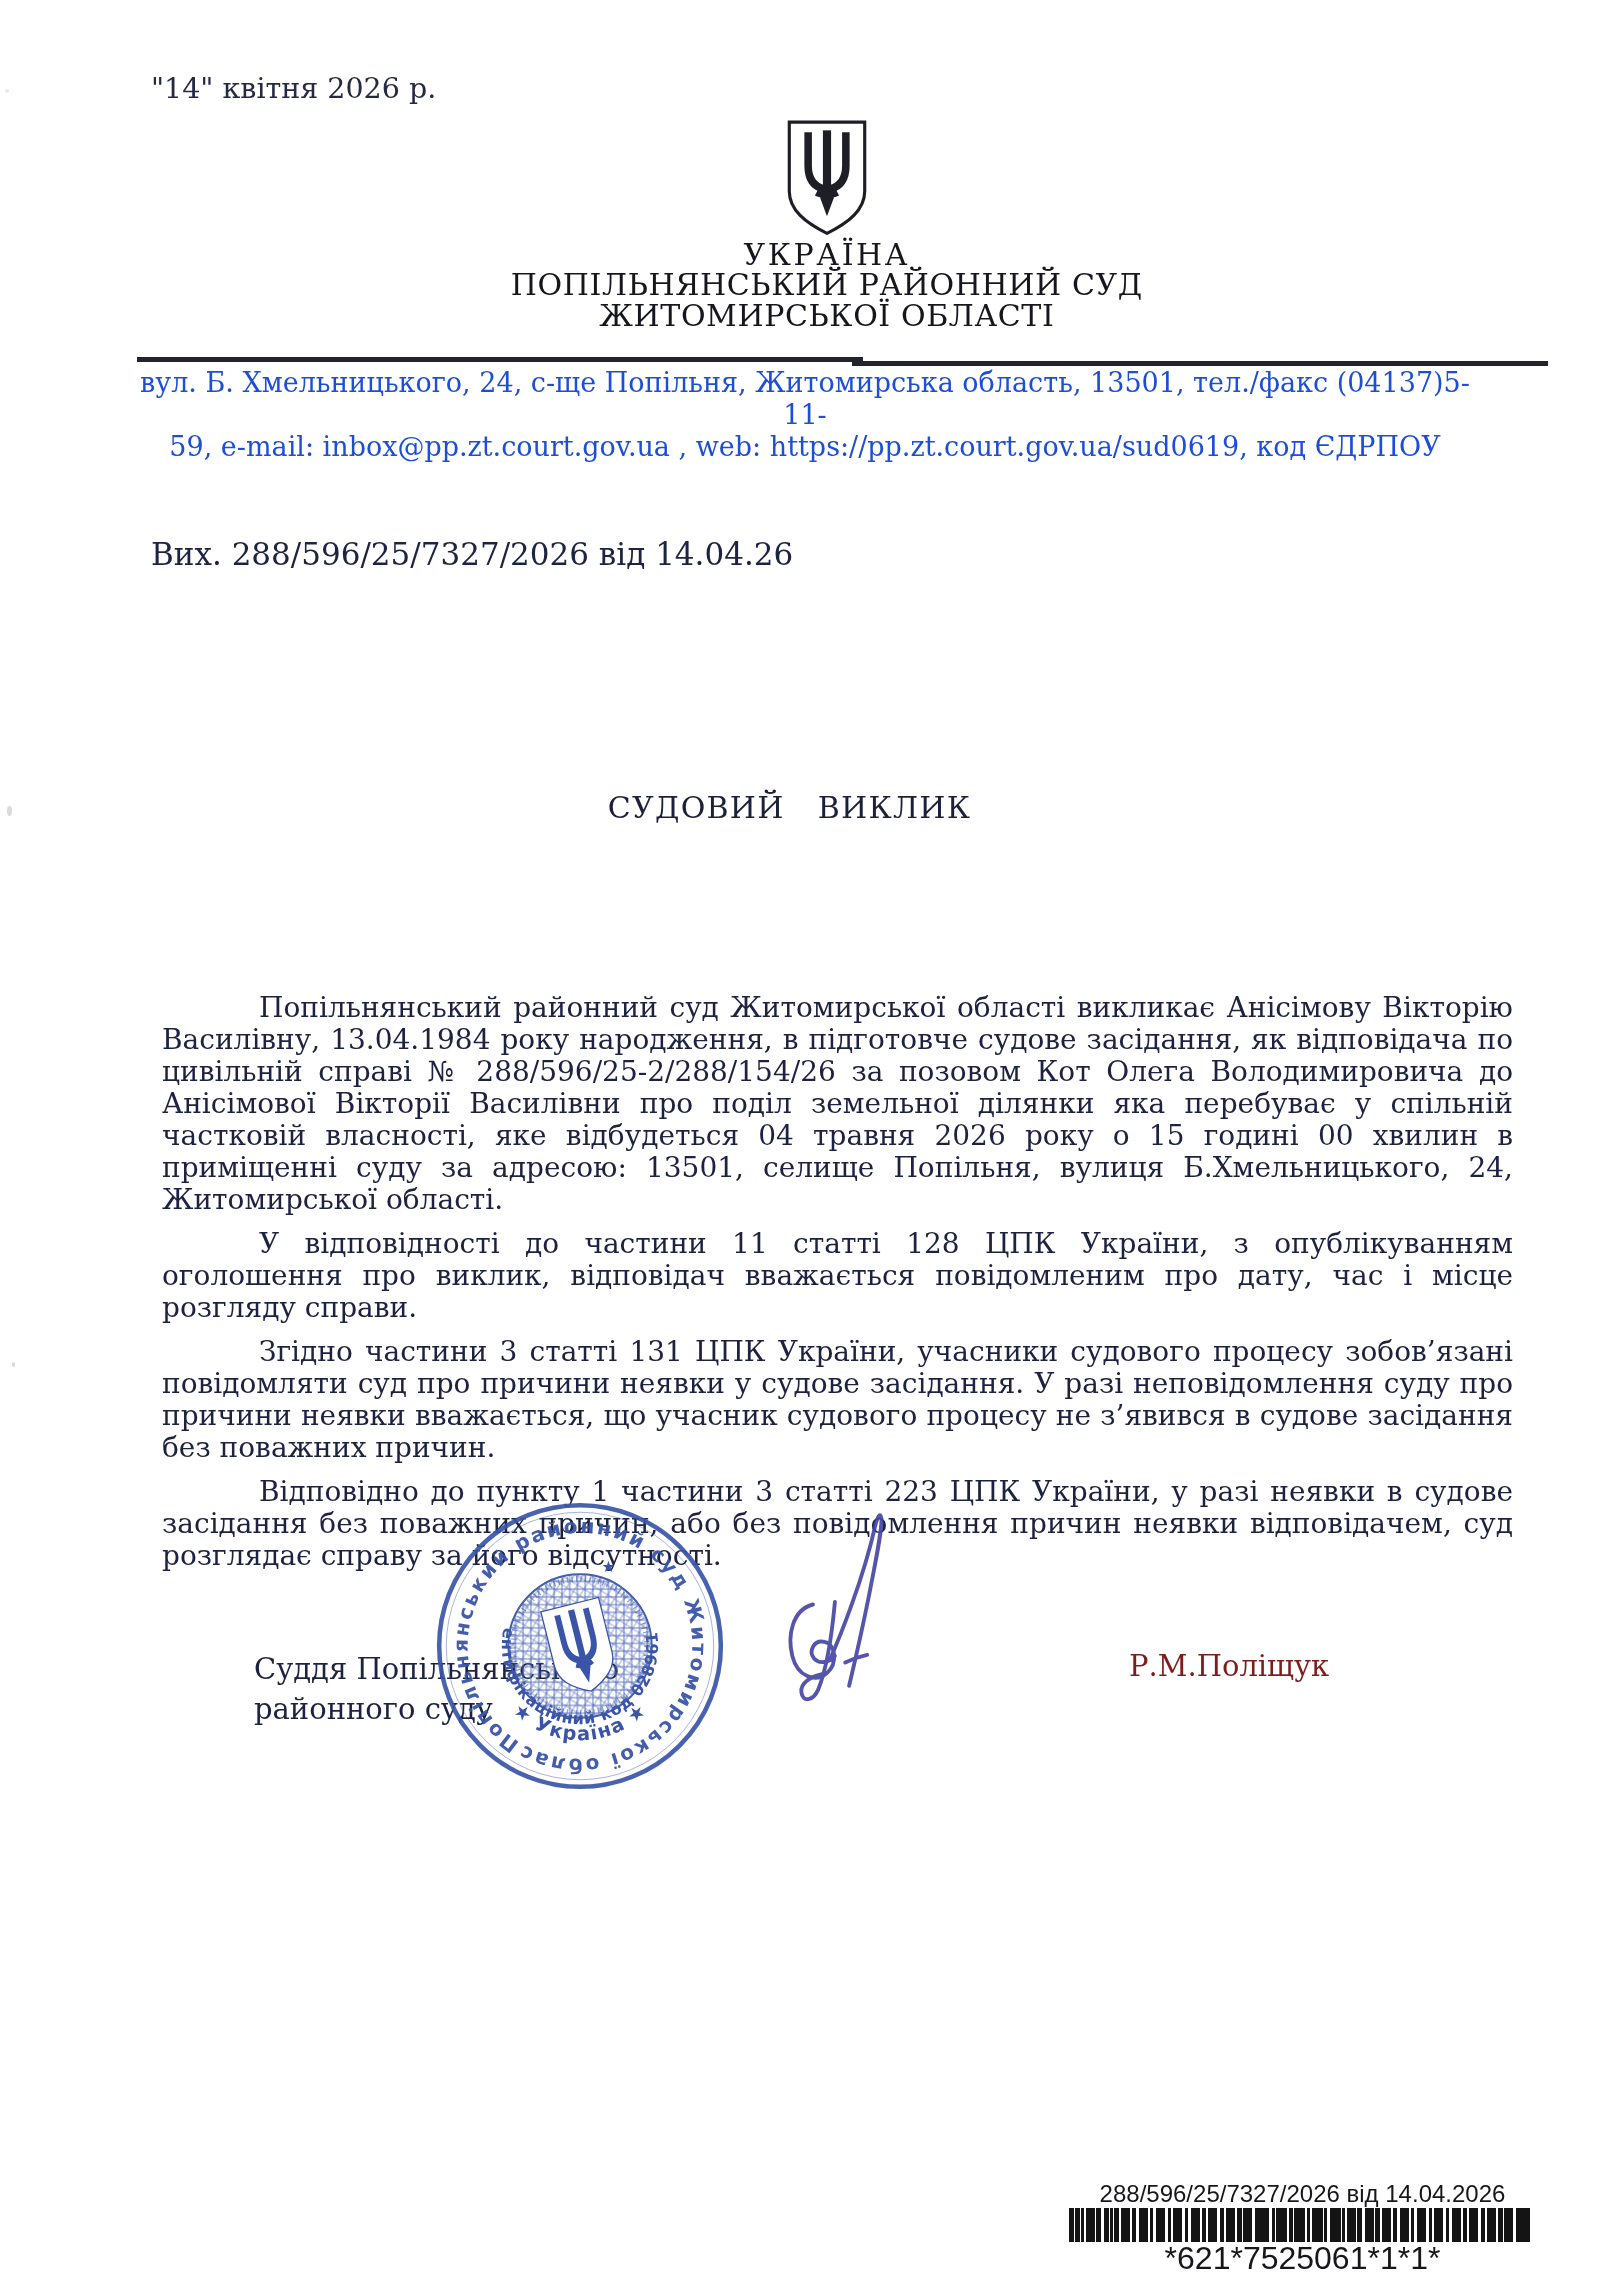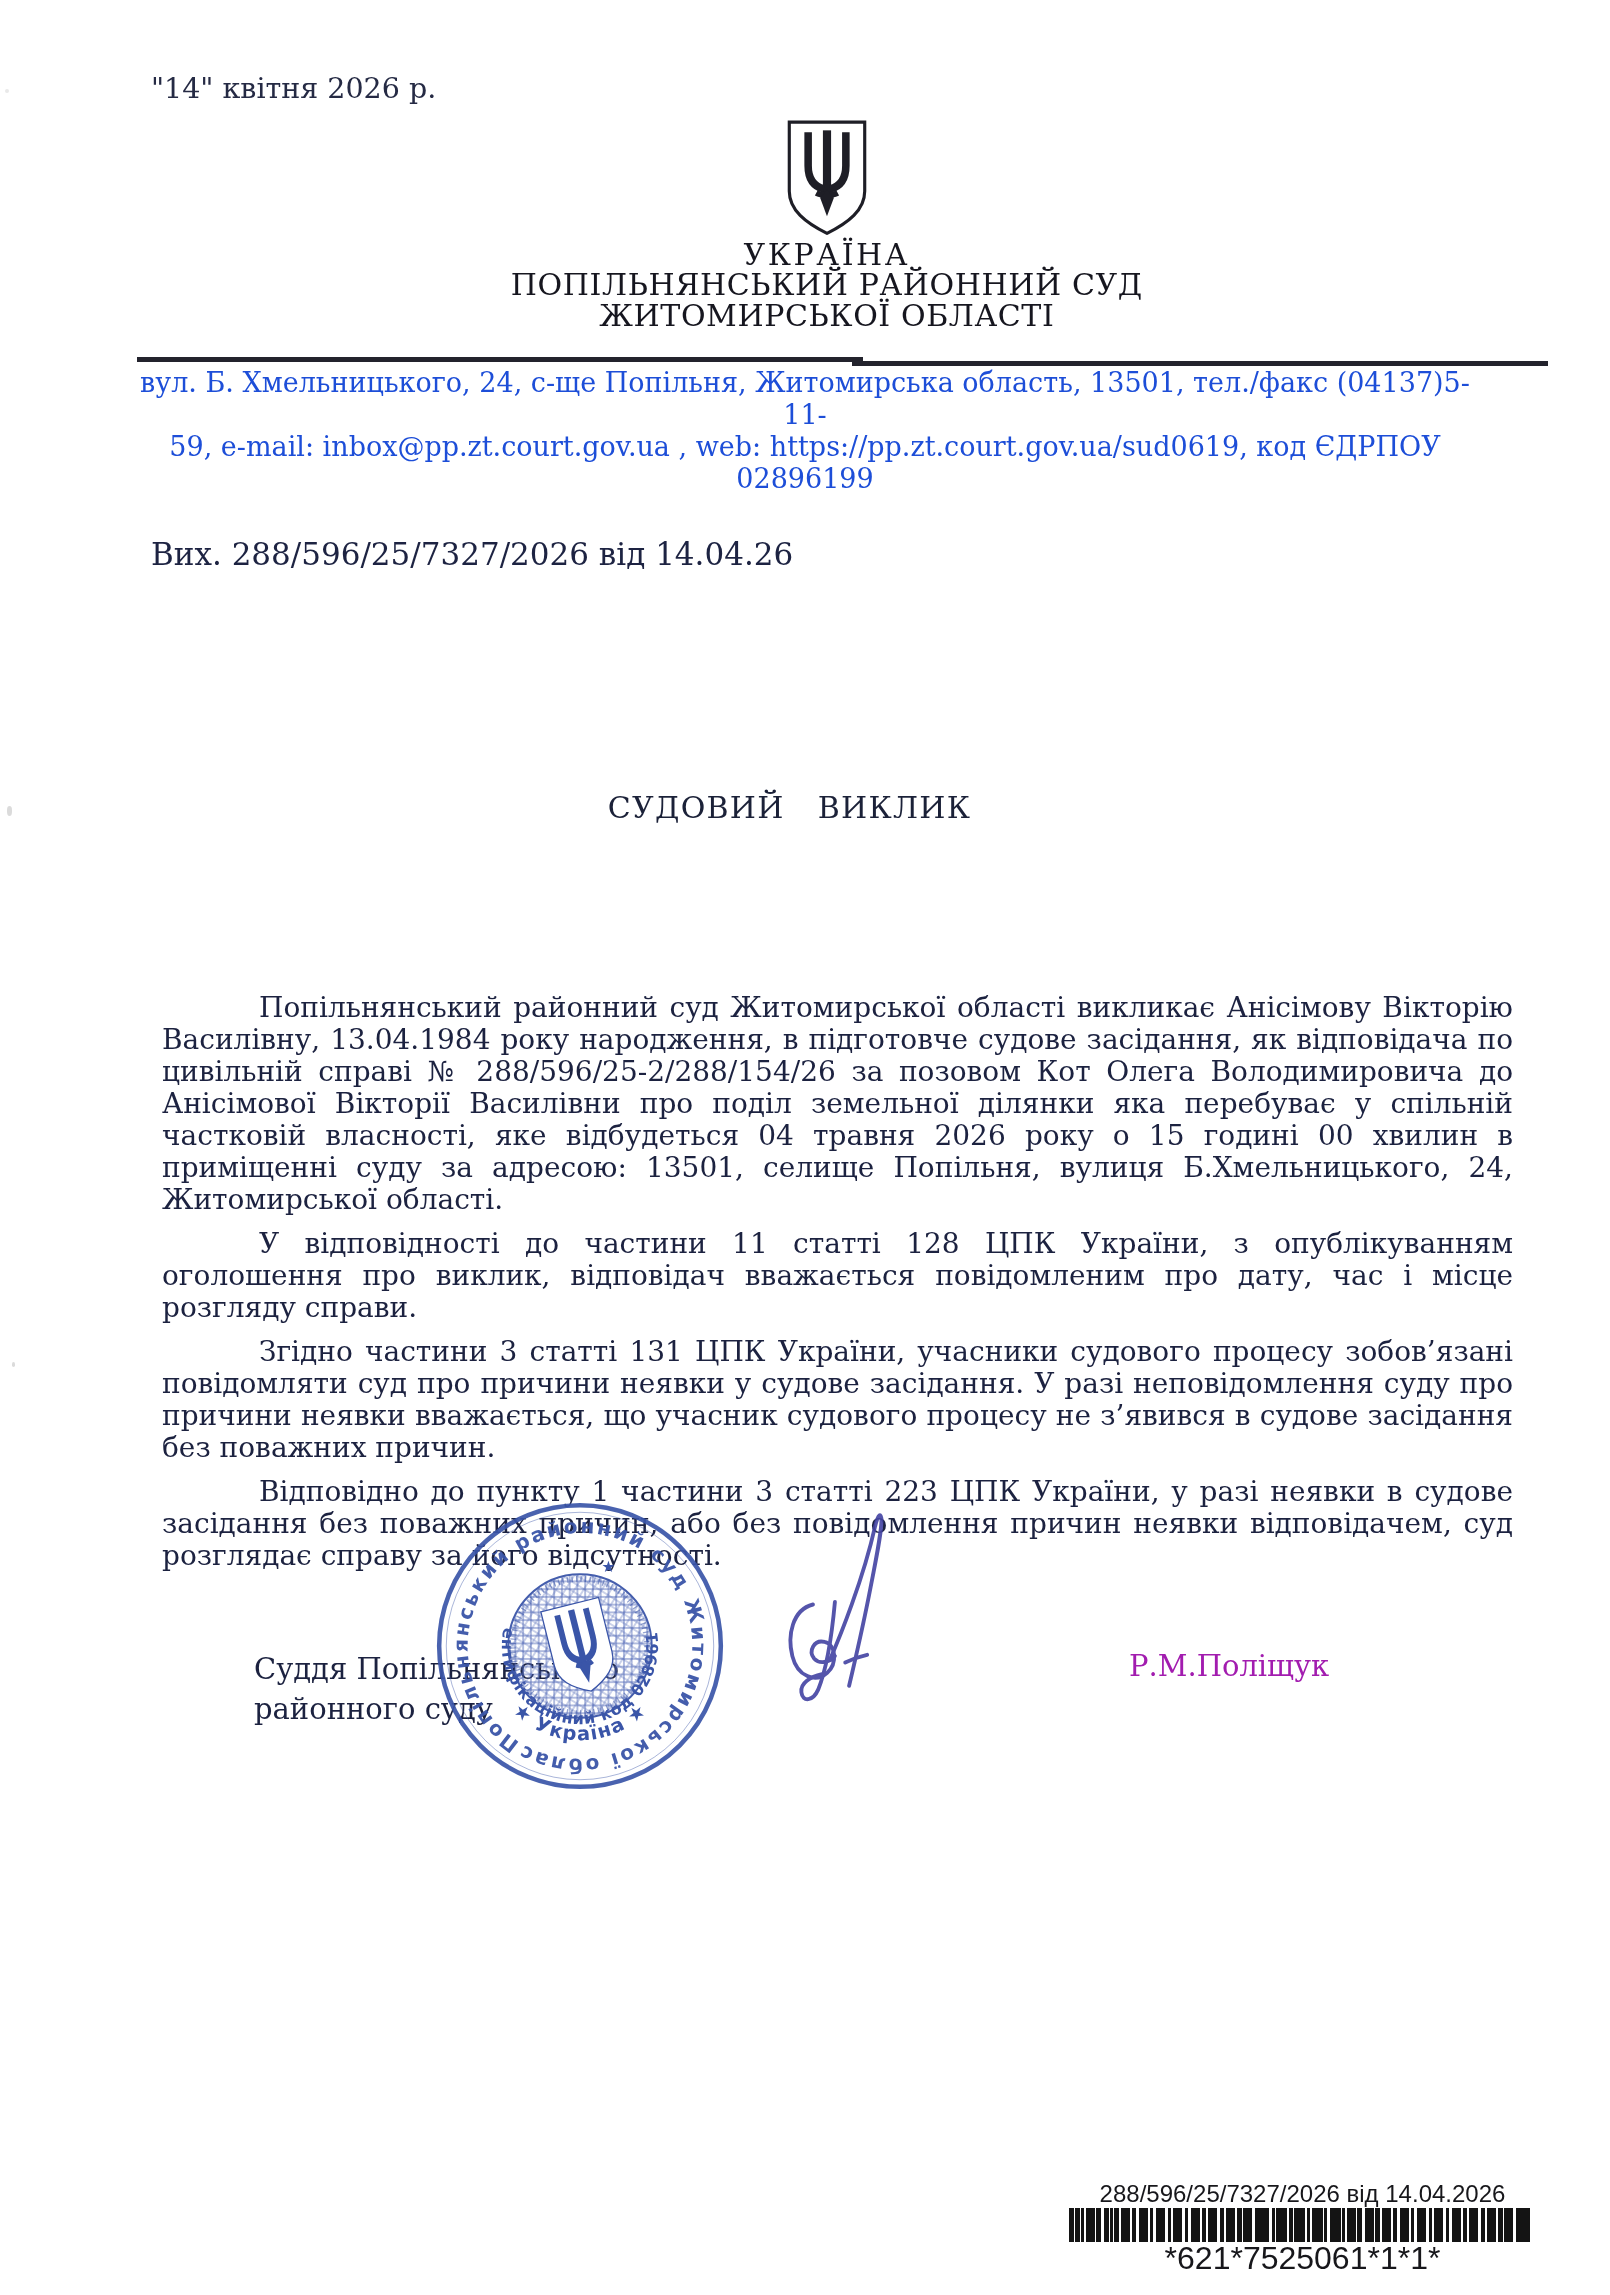--- a/index.html
+++ b/index.html
@@ -26,21 +26,21 @@
   .ref-line{left:151px;top:536px;font-size:31px;color:#1d2342;}
   
   .doc-title{left:0;width:1611px;top:790px;text-align:center;font-size:30px;
     letter-spacing:1.3px;word-spacing:22px;color:#1b2138;transform:translateX(-16px);}
   
   .body-text{left:150px;top:980px;width:1375px;font-size:28px;line-height:32px;
     text-align:justify;color:#1c2240;}
   .body-text p{margin:12px;text-indent:97px;}
   
   .sig-role{left:254px;top:1649px;font-size:29px;line-height:40px;color:#1c2240;}
-  .judge-name{left:1129px;top:1649px;font-size:29px;color:#a21caf;}
+  .judge-name{left:1129px;top:1649px;font-size:29px;color:#7f1d1d;}
   .stamp{left:434px;top:1500px;}
   .pen-signature{left:773px;top:1501px;}
   
   .executor-line{left:254px;top:2043px;font-size:26px;color:#1d2342;}
   .barcode-wrap{left:1069px;top:2181px;width:467px;text-align:center;
     font-family:Liberation Sans, sans-serif;color:#17171b;}
   .barcode-label{font-size:24px;line-height:26px;}
   .barcode-bars{margin-top:1.3px;height:34px;width:461px;
     background:
       repeating-linear-gradient(90deg,#141414 0 3.2px,transparent 3.2px 5.8px),
@@ -80,21 +80,20 @@
   <div class="abs h-center h-country">УКРАЇНА</div>
   <div class="abs h-center h-court">ПОПІЛЬНЯНСЬКИЙ РАЙОННИЙ СУД</div>
   <div class="abs h-center h-region">ЖИТОМИРСЬКОЇ ОБЛАСТІ</div>
 
   <div class="abs rule rule-left"></div>
   <div class="abs rule rule-right"></div>
 
   <div class="abs contact">
     <div>вул. Б. Хмельницького, 24, с-ще Попільня, Житомирська область, 13501, тел./факс (04137)5-11-</div>
     <div>59, e-mail: inbox@pp.zt.court.gov.ua , web: https://pp.zt.court.gov.ua/sud0619, код ЄДРПОУ</div>
-    <div>02896199</div>
   </div>
 
   <div class="abs ref-line">Вих. 288/596/25/7327/2026 від 14.04.26</div>
 
   <div class="abs doc-title">СУДОВИЙ ВИКЛИК</div>
 
   <div class="abs body-text">
     <p>Попільнянський районний суд Житомирської області викликає Анісімову Вікторію Василівну, 13.04.1984 року народження, в підготовче судове засідання, як відповідача по цивільній справі № 288/596/25-2/288/154/26 за позовом Кот Олега Володимировича до Анісімової Вікторії Василівни про поділ земельної ділянки яка перебуває у спільній частковій власності, яке відбудеться 04 травня 2026 року о 15 годині 00 хвилин в приміщенні суду за адресою: 13501, селище Попільня, вулиця Б.Хмельницького, 24, Житомирської області.</p>
     <p>У відповідності до частини 11 статті 128 ЦПК України, з опублікуванням оголошення про виклик, відповідач вважається повідомленим про дату, час і місце розгляду справи.</p>
     <p>Згідно частини 3 статті 131 ЦПК України, учасники судового процесу зобов’язані повідомляти суд про причини неявки у судове засідання. У разі неповідомлення суду про причини неявки вважається, що учасник судового процесу не з’явився в судове засідання без поважних причин.</p>

